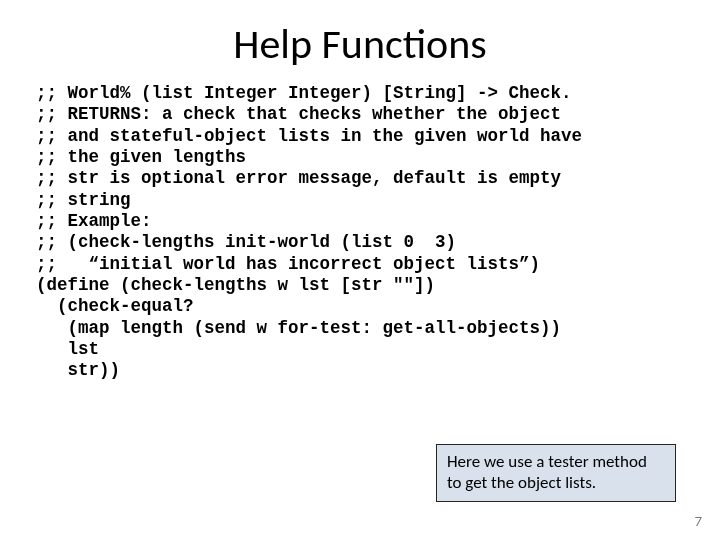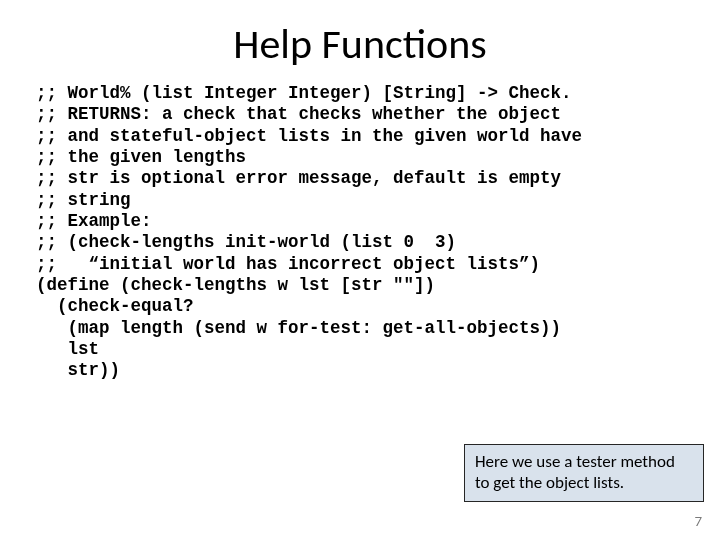--- a/index.html
+++ b/index.html
@@ -23,21 +23,21 @@
   .code {
     font-family: Consolas, "Courier New", monospace;
     font-weight: 700;
     font-size: 17.5px;
     line-height: 1.22;
     white-space: pre;
     margin-left: 36px;
   }
   .callout {
     position: absolute;
-    right: 16px;
+    right: 44px;
     bottom: 38px;
     width: 240px;
     background: #d9e2ec;
     border: 1px solid #262626;
     padding: 6px 10px 8px 10px;
     font-size: 17px;
     line-height: 1.25;
     box-sizing: border-box;
   }
   .footer {

